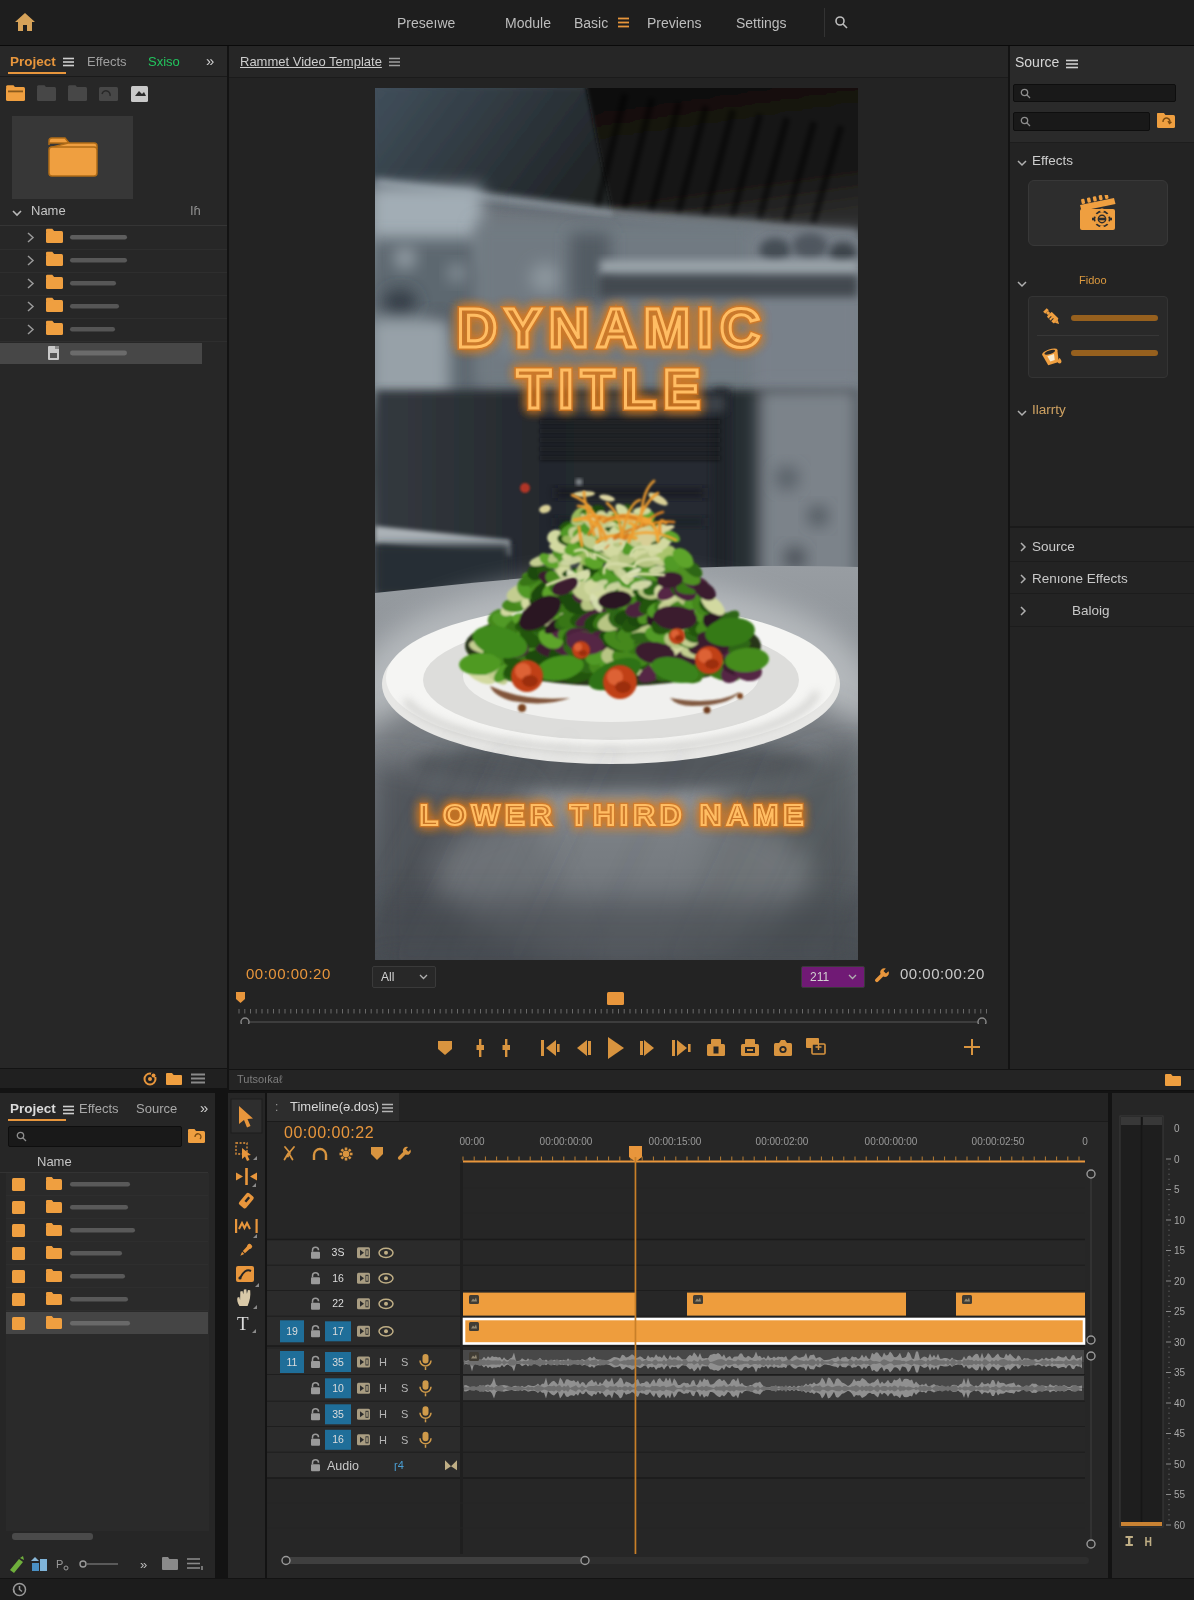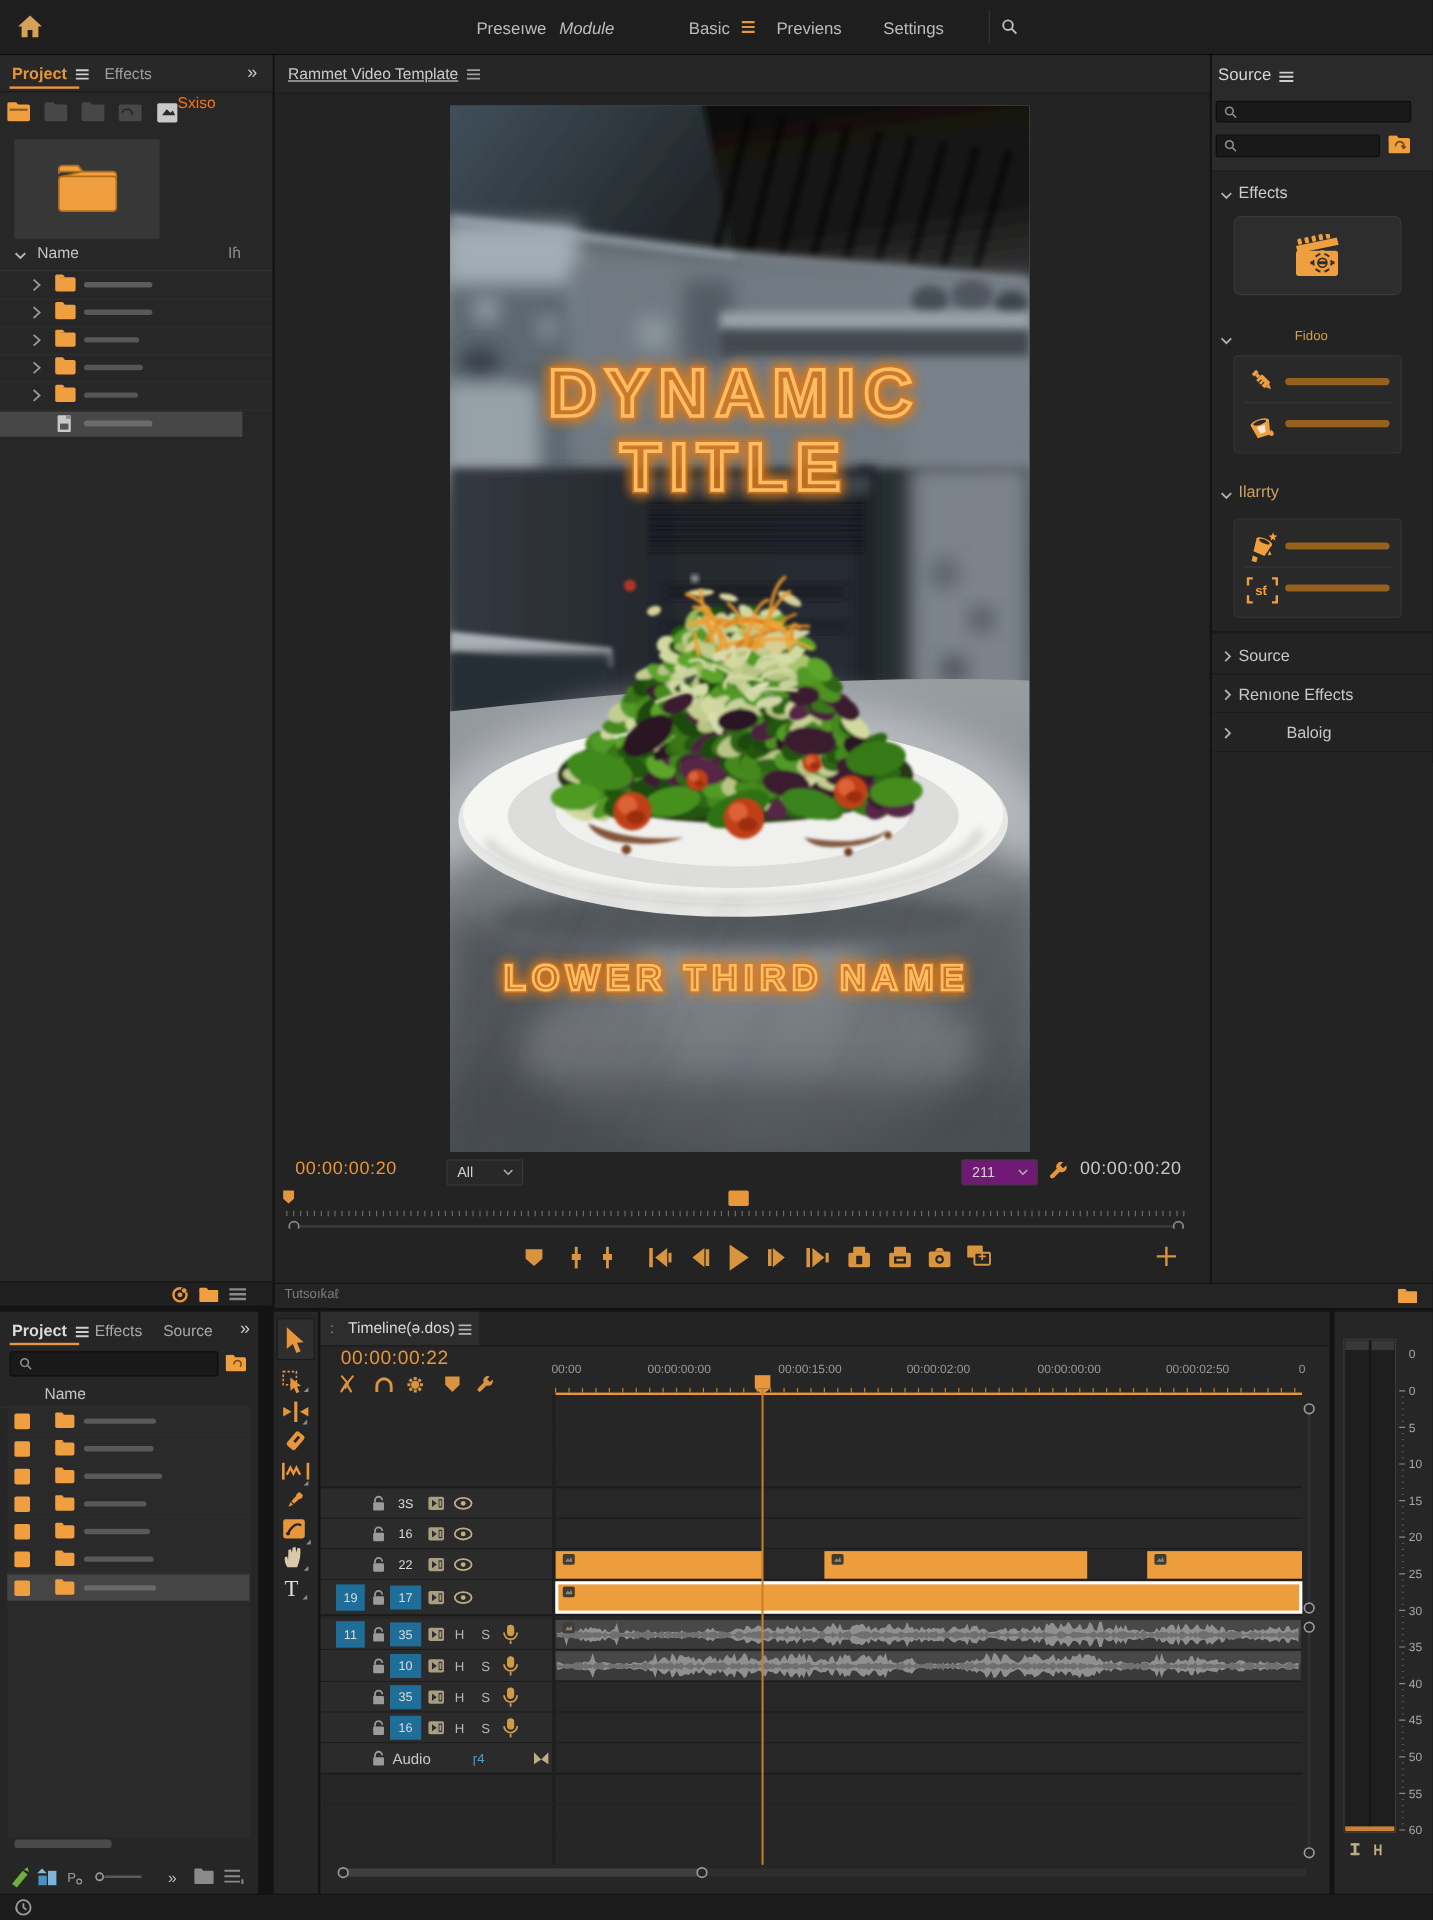--- a/index.html
+++ b/index.html
@@ -11,21 +11,21 @@
   svg{display:block;}
 </style>
 </head>
 <body>
 
 <div class="abs" style="left:0;top:0;width:1194px;height:45px;background:#1e1e1e;border-bottom:1px solid #0a0a0a;">
   <svg class="abs" style="left:14px;top:11px;" width="22" height="22" viewBox="0 0 22 22">
     <path d="M11 2 L21 11 H18 V20 H13 V14 H9 V20 H4 V11 H1 Z" fill="#d6a259"></path>
   </svg>
   <div class="abs txt" style="left:397px;top:15px;font-size:14px;color:#bdbdbd;">Preseıwe</div>
-  <div class="abs txt" style="left:466px;top:15px;font-size:14px;color:#bdbdbd;font-style:italic;">Module</div>
+  <div class="abs txt" style="left:505px;top:15px;font-size:14px;color:#bdbdbd;">Module</div>
   <div class="abs txt" style="left:574px;top:15px;font-size:14px;color:#bdbdbd;">Basic</div>
   <svg class="abs" style="left:618px;top:17px;" width="11" height="11" viewBox="0 0 11 11">
     <g stroke="#e8963c" stroke-width="1.8">
         <line x1="0" y1="1.5" x2="11" y2="1.5"></line>
         <line x1="0" y1="5.5" x2="11" y2="5.5"></line>
         <line x1="0" y1="9.5" x2="11" y2="9.5"></line>
       </g>
   </svg>
   <div class="abs txt" style="left:647px;top:15px;font-size:14px;color:#bdbdbd;">Previens</div>
   <div class="abs txt" style="left:736px;top:15px;font-size:14px;color:#bdbdbd;">Settings</div>
@@ -42,21 +42,21 @@
     <div class="abs orange" style="left:10px;top:8px;font-size:13.5px;font-weight:bold;color:#e8963c;">Project</div>
     <div class="abs" style="left:8px;top:26px;width:58px;height:2px;background:#e8963c;"></div>
     <svg class="abs" style="left:63px;top:11px;" width="11" height="10" viewBox="0 0 11 10">
         <g stroke="#cfcfcf" stroke-width="1.6">
           <line x1="0" y1="1.5" x2="11" y2="1.5"></line>
           <line x1="0" y1="5" x2="11" y2="5"></line>
           <line x1="0" y1="8.5" x2="11" y2="8.5"></line>
         </g>
       </svg>
     <div class="abs txt" style="left:87px;top:8px;color:#9f9f9f;">Effects</div>
-    <div class="abs txt" style="left:148px;top:8px;color:#f97316;margin-top:24px;">Sxiso</div>
+    <div class="abs txt" style="left:148px;top:8px;color:#22c55e;">Sxiso</div>
     <div class="abs txt" style="left:206px;top:6px;color:#cfcfcf;font-size:15px;">»</div>
   </div>
 
   <div class="abs" style="left:6px;top:38px;">
     <svg width="142" height="20" viewBox="0 0 142 20">
       <g>
           <rect x="0" y="3" width="19" height="14" rx="1.5" fill="#ef9f40"></rect>
           <path d="M0 5 v-2.2 a1.5 1.5 0 0 1 1.5-1.5 h6 l2 2.4 h-9.5z" fill="#ef9f40"></path>
           <rect x="2" y="6.5" width="15" height="1.8" fill="#8a5a1d"></rect>
         </g>
@@ -1069,41 +1069,20 @@
       </g>
       <path d="M22.5 18.5 a1.9 1.9 0 1 1 -3.8 0 c0-1.3 1.9-3.4 1.9-3.4 s1.9 2.1 1.9 3.4z" fill="#ef9f40"></path>
     </svg>
     <div class="abs obar" style="left:42px;top:53px;width:87px;"></div>
   </div>
 
   <svg class="abs" style="left:7px;top:363px;" width="10" height="8" viewBox="0 0 10 8">
       <path d="M1 2 L5 6 L9 2" stroke="#b0b0b0" stroke-width="1.5" fill="none"></path>
     </svg>
   <div class="abs" style="left:22px;top:356px;font-size:13.5px;color:#cfa262;">Ilarrty</div>
-  <div class="abs" style="left:18px;top:386px;width:138px;height:81px;background:#292929;border:1px solid #343434;border-radius:4px;">
-    <svg class="abs" style="left:12px;top:10px;" width="24" height="26" viewBox="0 0 24 26">
-      <g transform="rotate(24 11 12)">
-        <path d="M4 8 L18 8 L16 19 L6 19 Z" fill="#ef9f40"></path>
-        <ellipse cx="11" cy="8" rx="7" ry="2.5" fill="#ef9f40"></ellipse>
-        <ellipse cx="11" cy="8" rx="4.8" ry="1.6" fill="#292929"></ellipse>
-      </g>
-      <path d="M3 20 l4 1.5 -1 4 -4-1z" fill="#ef9f40"></path>
-      <path d="M19 3 l0.8-2.4 1.2 2.4 2.4 0.4 -2 1.6 0.4 2.4 -2-1.2 -2 1.2 0.4-2.4 -2-1.6z" fill="#ef9f40"></path>
-      <path d="M17 16 l1.6 3.2 -3.2 0.8z" fill="#ef9f40"></path>
-    </svg>
-    <div class="abs obar" style="left:42px;top:19px;width:87px;"></div>
-    <div class="abs" style="left:8px;top:39px;width:122px;height:1px;background:#373737;"></div>
-    <svg class="abs" style="left:9px;top:47px;" width="28" height="24" viewBox="0 0 28 24">
-      <g stroke="#ef9f40" stroke-width="2" fill="none">
-        <path d="M6 2 h-4 v6 M2 16 v6 h4 M22 2 h4 v6 M26 16 v6 h-4"></path>
-      </g>
-      <text x="8" y="16" font-family="Liberation Sans" font-size="11" fill="#ef9f40" font-weight="bold">sƭ</text>
-    </svg>
-    <div class="abs obar" style="left:42px;top:54px;width:87px;"></div>
-  </div>
 
   <div class="abs" style="left:0;top:480px;width:184px;height:2px;background:#1a1a1a;"></div>
   <svg class="abs" style="left:9px;top:496px;" width="8" height="10" viewBox="0 0 8 10">
       <path d="M2 1 L6 5 L2 9" stroke="#b0b0b0" stroke-width="1.5" fill="none"></path>
     </svg>
   <div class="abs" style="left:22px;top:493px;font-size:13.5px;color:#c9c9c9;">Source</div>
   <div class="abs" style="left:0;top:515px;width:184px;height:1px;background:#1c1c1c;"></div>
   <svg class="abs" style="left:9px;top:528px;" width="8" height="10" viewBox="0 0 8 10">
       <path d="M2 1 L6 5 L2 9" stroke="#b0b0b0" stroke-width="1.5" fill="none"></path>
     </svg>

